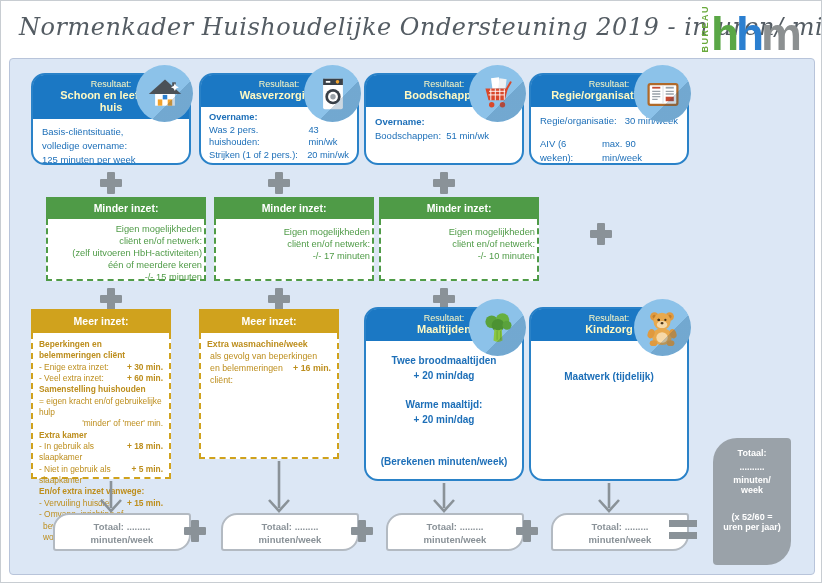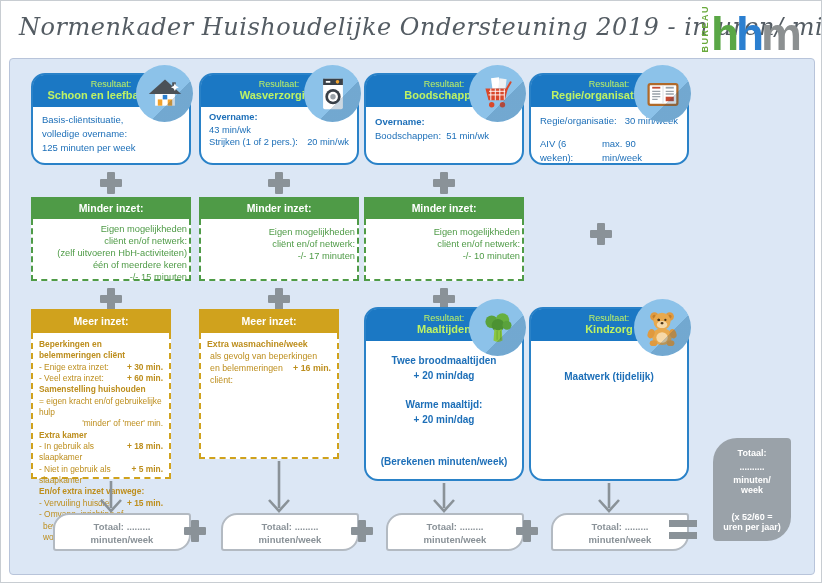--- a/index.html
+++ b/index.html
@@ -12,31 +12,31 @@
   .logo { position:absolute; right:22px; top:4px; display:flex; align-items:flex-end; height:50px; }
   .logo-bureau { writing-mode:vertical-rl; transform:rotate(180deg); font-size:9px; font-weight:bold; color:#6aaa3c; letter-spacing:1.5px; margin-right:1px; margin-bottom:2px; }
   .logo-hhm { font-size:46px; font-weight:bold; letter-spacing:-3px; line-height:0.92; }
   .lg { color:#5aa746; } .lb { color:#2b7fd0; } .lm { color:#8c9091; }
 
   
   .panel { position:absolute; left:8px; top:57px; width:806px; height:517px; background:#dce7f5; border:1px solid #b8c4da; border-radius:4px; }
 
   
   .rbox { position:absolute; background:#fff; border:2px solid #2a82c8; border-radius:14px; }
-  .rhead { background:#1b78c4; border-radius:11px 11px 0 0; color:#bef264; text-align:center; padding:4px 4px 6px; }
+  .rhead { background:#1b78c4; border-radius:11px 11px 0 0; color:#fef9c3; text-align:center; padding:4px 16px 6px; }
   .rlabel { display:block; font-size:9px; }
   .rname { display:block; font-size:11px; font-weight:bold; }
   .rbody { padding:6px 9px; color:#1d6fb8; font-size:9.5px; line-height:1.45; }
   .rbody b { font-weight:bold; }
   .row { display:flex; justify-content:space-between; }
   .badge { position:absolute; width:57px; height:57px; border-radius:50%; background:#8cc2e9; top:-10px; right:-4px; display:flex; align-items:center; justify-content:center; overflow:hidden; }
   .badge::after { content:""; position:absolute; inset:0; border-radius:50%; background:linear-gradient(135deg, transparent 62%, rgba(23,76,120,0.22) 62%); }
 
   
-  .gbox { position:absolute; width:160px; }
+  .gbox { position:absolute; width:160px;margin-left:15px; }
   .ghead { background:#4f9b47; color:#fff; font-weight:bold; font-size:10.5px; text-align:center; padding:5px 0; }
   .gbody { background:#fff; border:2px dashed #4f9b47; border-top:none; color:#4f9b47; font-size:9.3px; text-align:right; line-height:1.28; padding:5px 2px; }
 
   
   .ybox { position:absolute; width:140px; }
   .yhead { background:#d0a21d; color:#fff; font-weight:bold; font-size:10.5px; text-align:center; padding:6px 0; }
   .ybody { background:#fff; border:2px dashed #d0a21d; border-top:none; color:#bd8e1d; font-size:8.4px; line-height:1.35; padding:6px 6px 6px 6px; text-align:left; }
   .ybody .h { font-weight:bold; }
   .val { white-space:nowrap; font-weight:bold; }
   .rt { text-align:right; }
@@ -48,21 +48,21 @@
   .equals { position:absolute; width:28px; height:19px; }
   .equals::before { content:""; position:absolute; left:0; top:0; width:28px; height:7px; background:#8a9298; }
   .equals::after { content:""; position:absolute; left:0; bottom:0; width:28px; height:7px; background:#8a9298; }
 
   .arrow { position:absolute; width:26px; }
 
   
   .flag { position:absolute; width:138px; height:38px; background:#fff; border:2px solid #b3bac2; border-radius:16px 3px 16px 3px; color:#8a9298; font-weight:bold; font-size:9.5px; text-align:center; padding-top:5px; line-height:1.4; }
 
   
-  .grand { position:absolute; left:712px; top:437px; width:78px; height:103px; background:#9aa2a9; border-radius:24px 4px 24px 4px; color:#fff; font-weight:bold; font-size:9px; text-align:center; padding-top:9px; line-height:1.5; }
+  .grand { position:absolute; left:712px; top:437px; width:78px; height:127px; background:#9aa2a9; border-radius:24px 4px 24px 4px; color:#fff; font-weight:bold; font-size:9px; text-align:center; padding-top:9px; line-height:1.5; }
 
   .meal-body { padding-top:12px; color:#1d6fb8; font-weight:bold; font-size:10px; text-align:center; line-height:1.5; }
   .meal-footer { position:absolute; left:0; right:0; bottom:12px; text-align:center; color:#1d6fb8; font-weight:bold; font-size:10px; }
 </style>
 </head>
 <body>
 
 <div class="page">
 
   <div class="title">Normenkader Huishoudelijke Ondersteuning 2019 - in uren/ minuten per week</div>
@@ -97,20 +97,21 @@
   </div>
 
   <div class="rbox" style="left:198px;top:72px;width:160px;height:92px;">
     <div class="rhead">
       <span class="rlabel">Resultaat:</span>
       <span class="rname">Wasverzorging</span>
     </div>
     <div class="rbody" style="padding:4px 8px;font-size:9.3px;line-height:1.35;">
       <div><b>Overname:</b></div>
       <div class="row">
+          <span>Was 2 pers. huishouden:</span>
           <span>43 min/wk</span>
         </div>
       <div class="row">
           <span>Strijken (1 of 2 pers.):</span>
           <span>20 min/wk</span>
         </div>
     </div>
     <div class="badge">
       <svg width="36" height="36" viewBox="0 0 40 40">
         <rect x="9" y="3" width="22" height="34" rx="2" fill="#ffffff"></rect>

